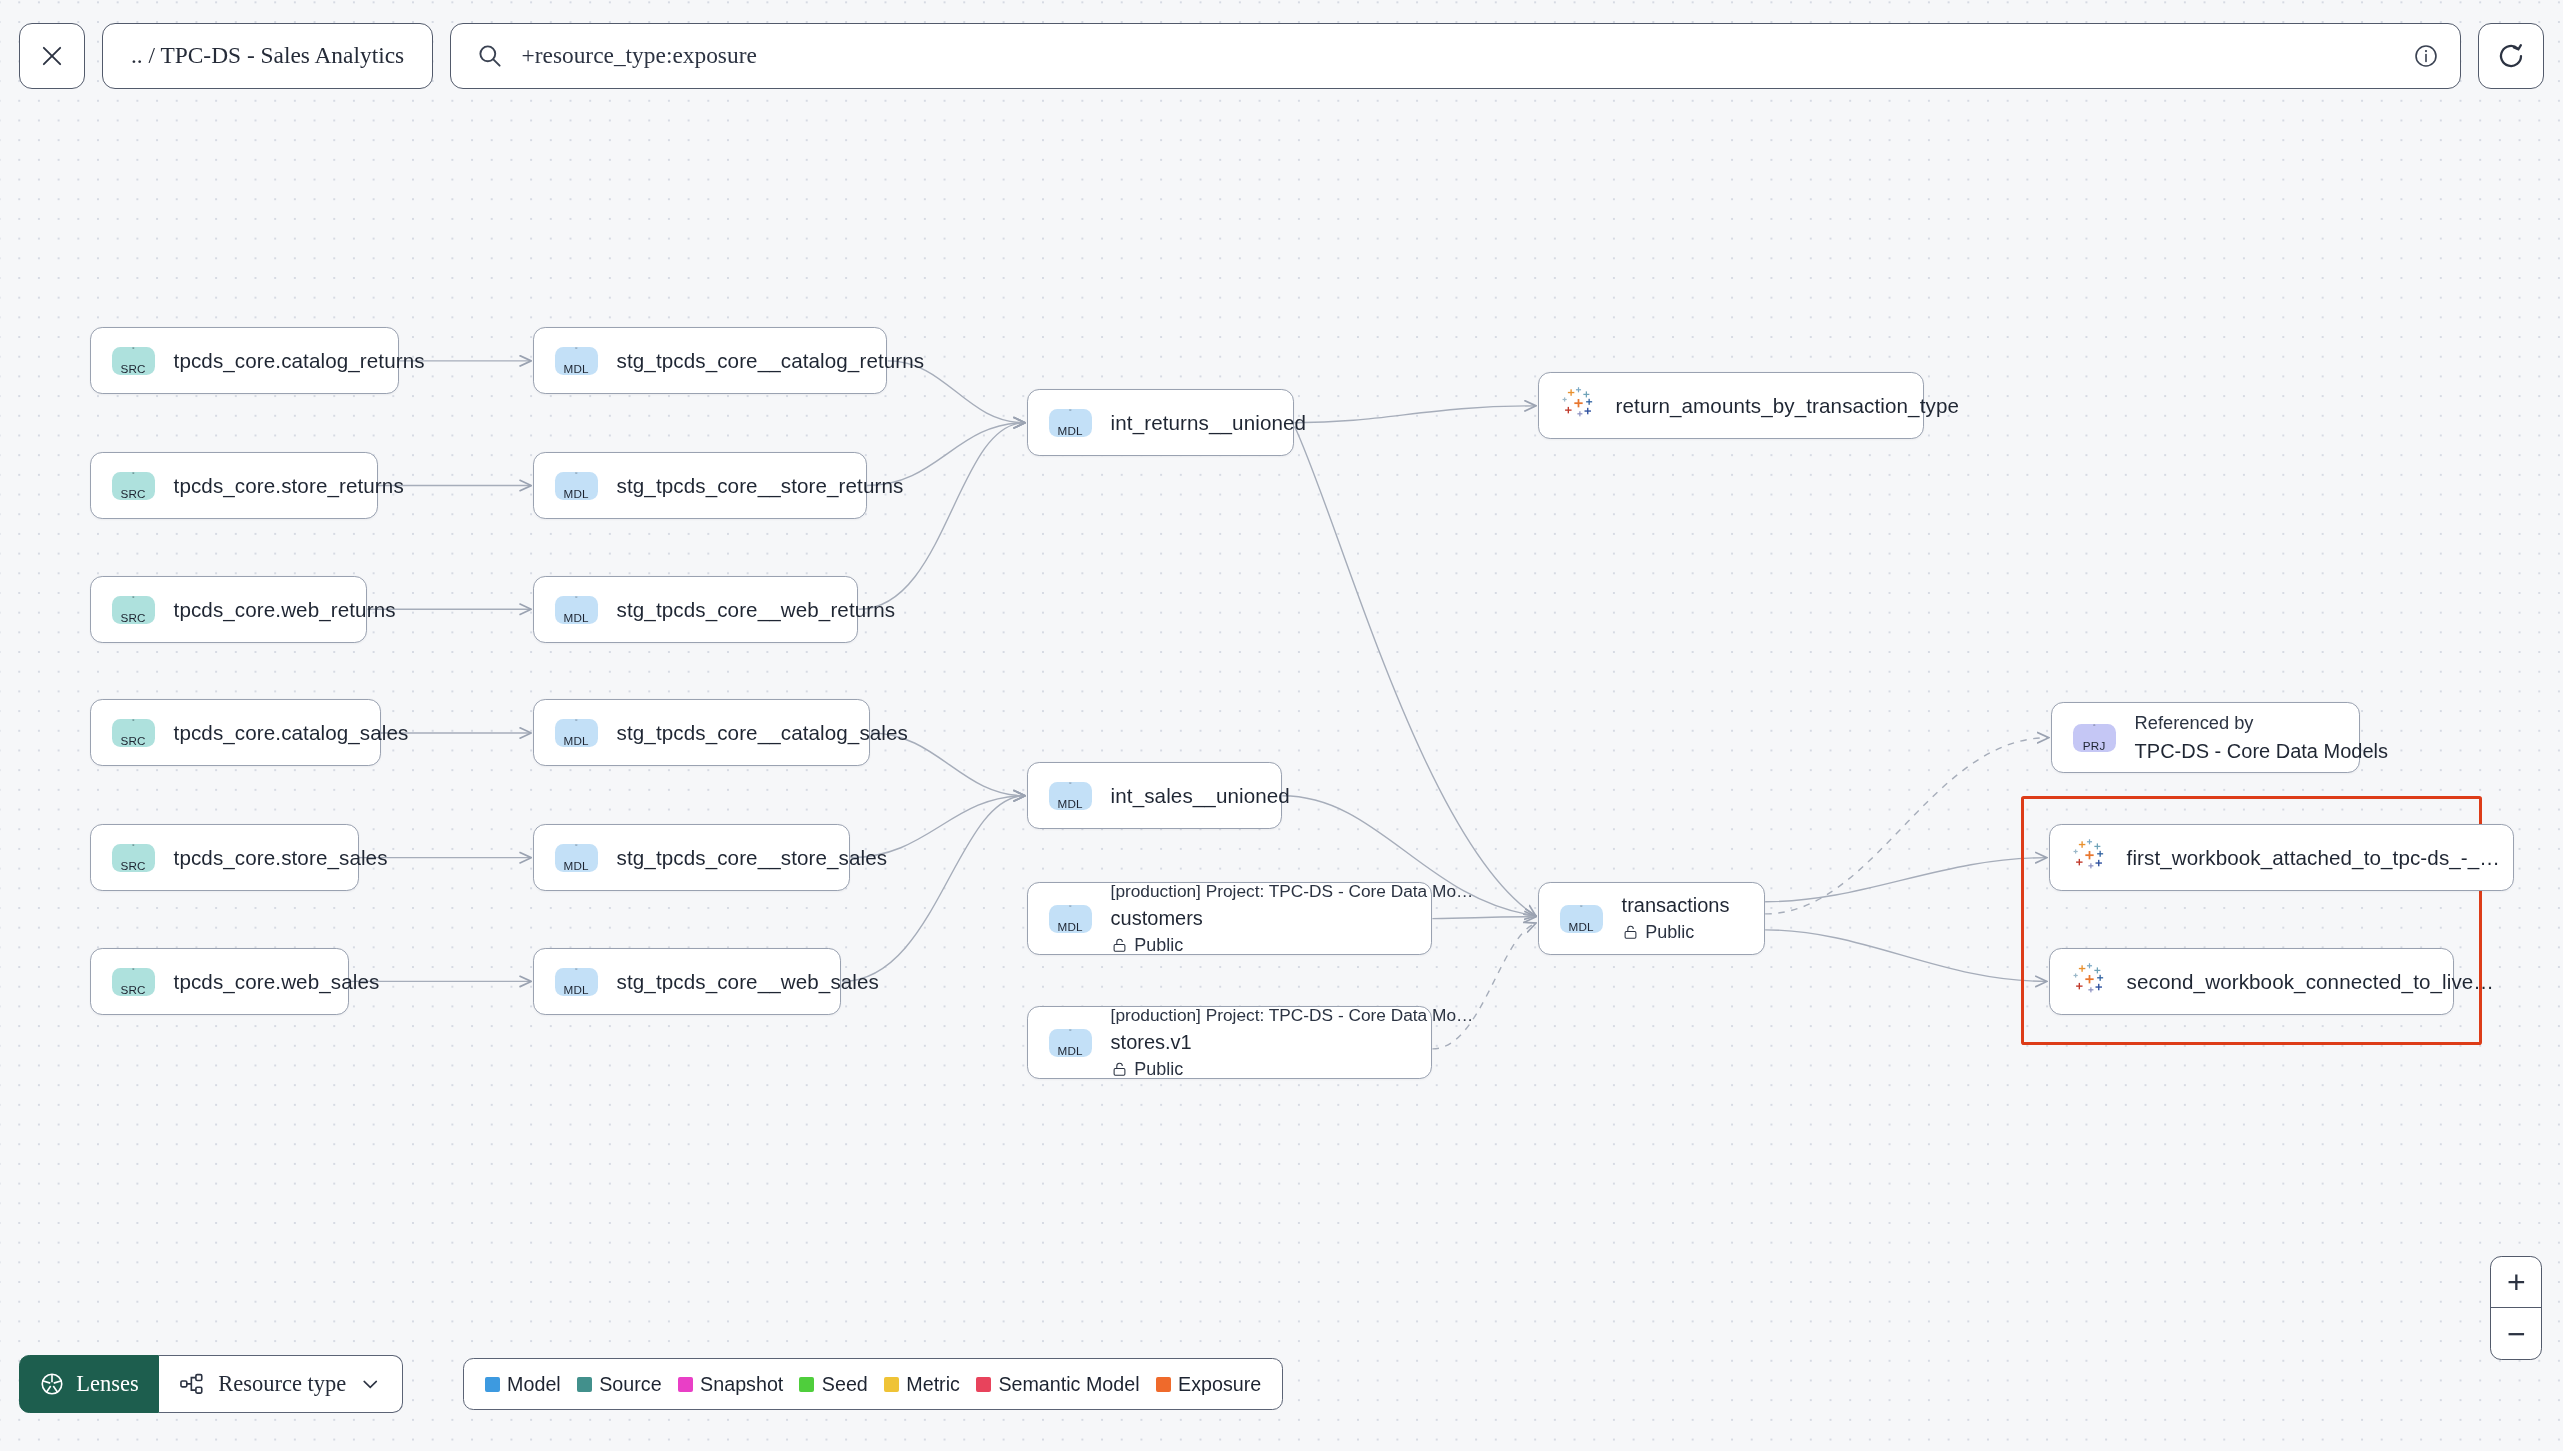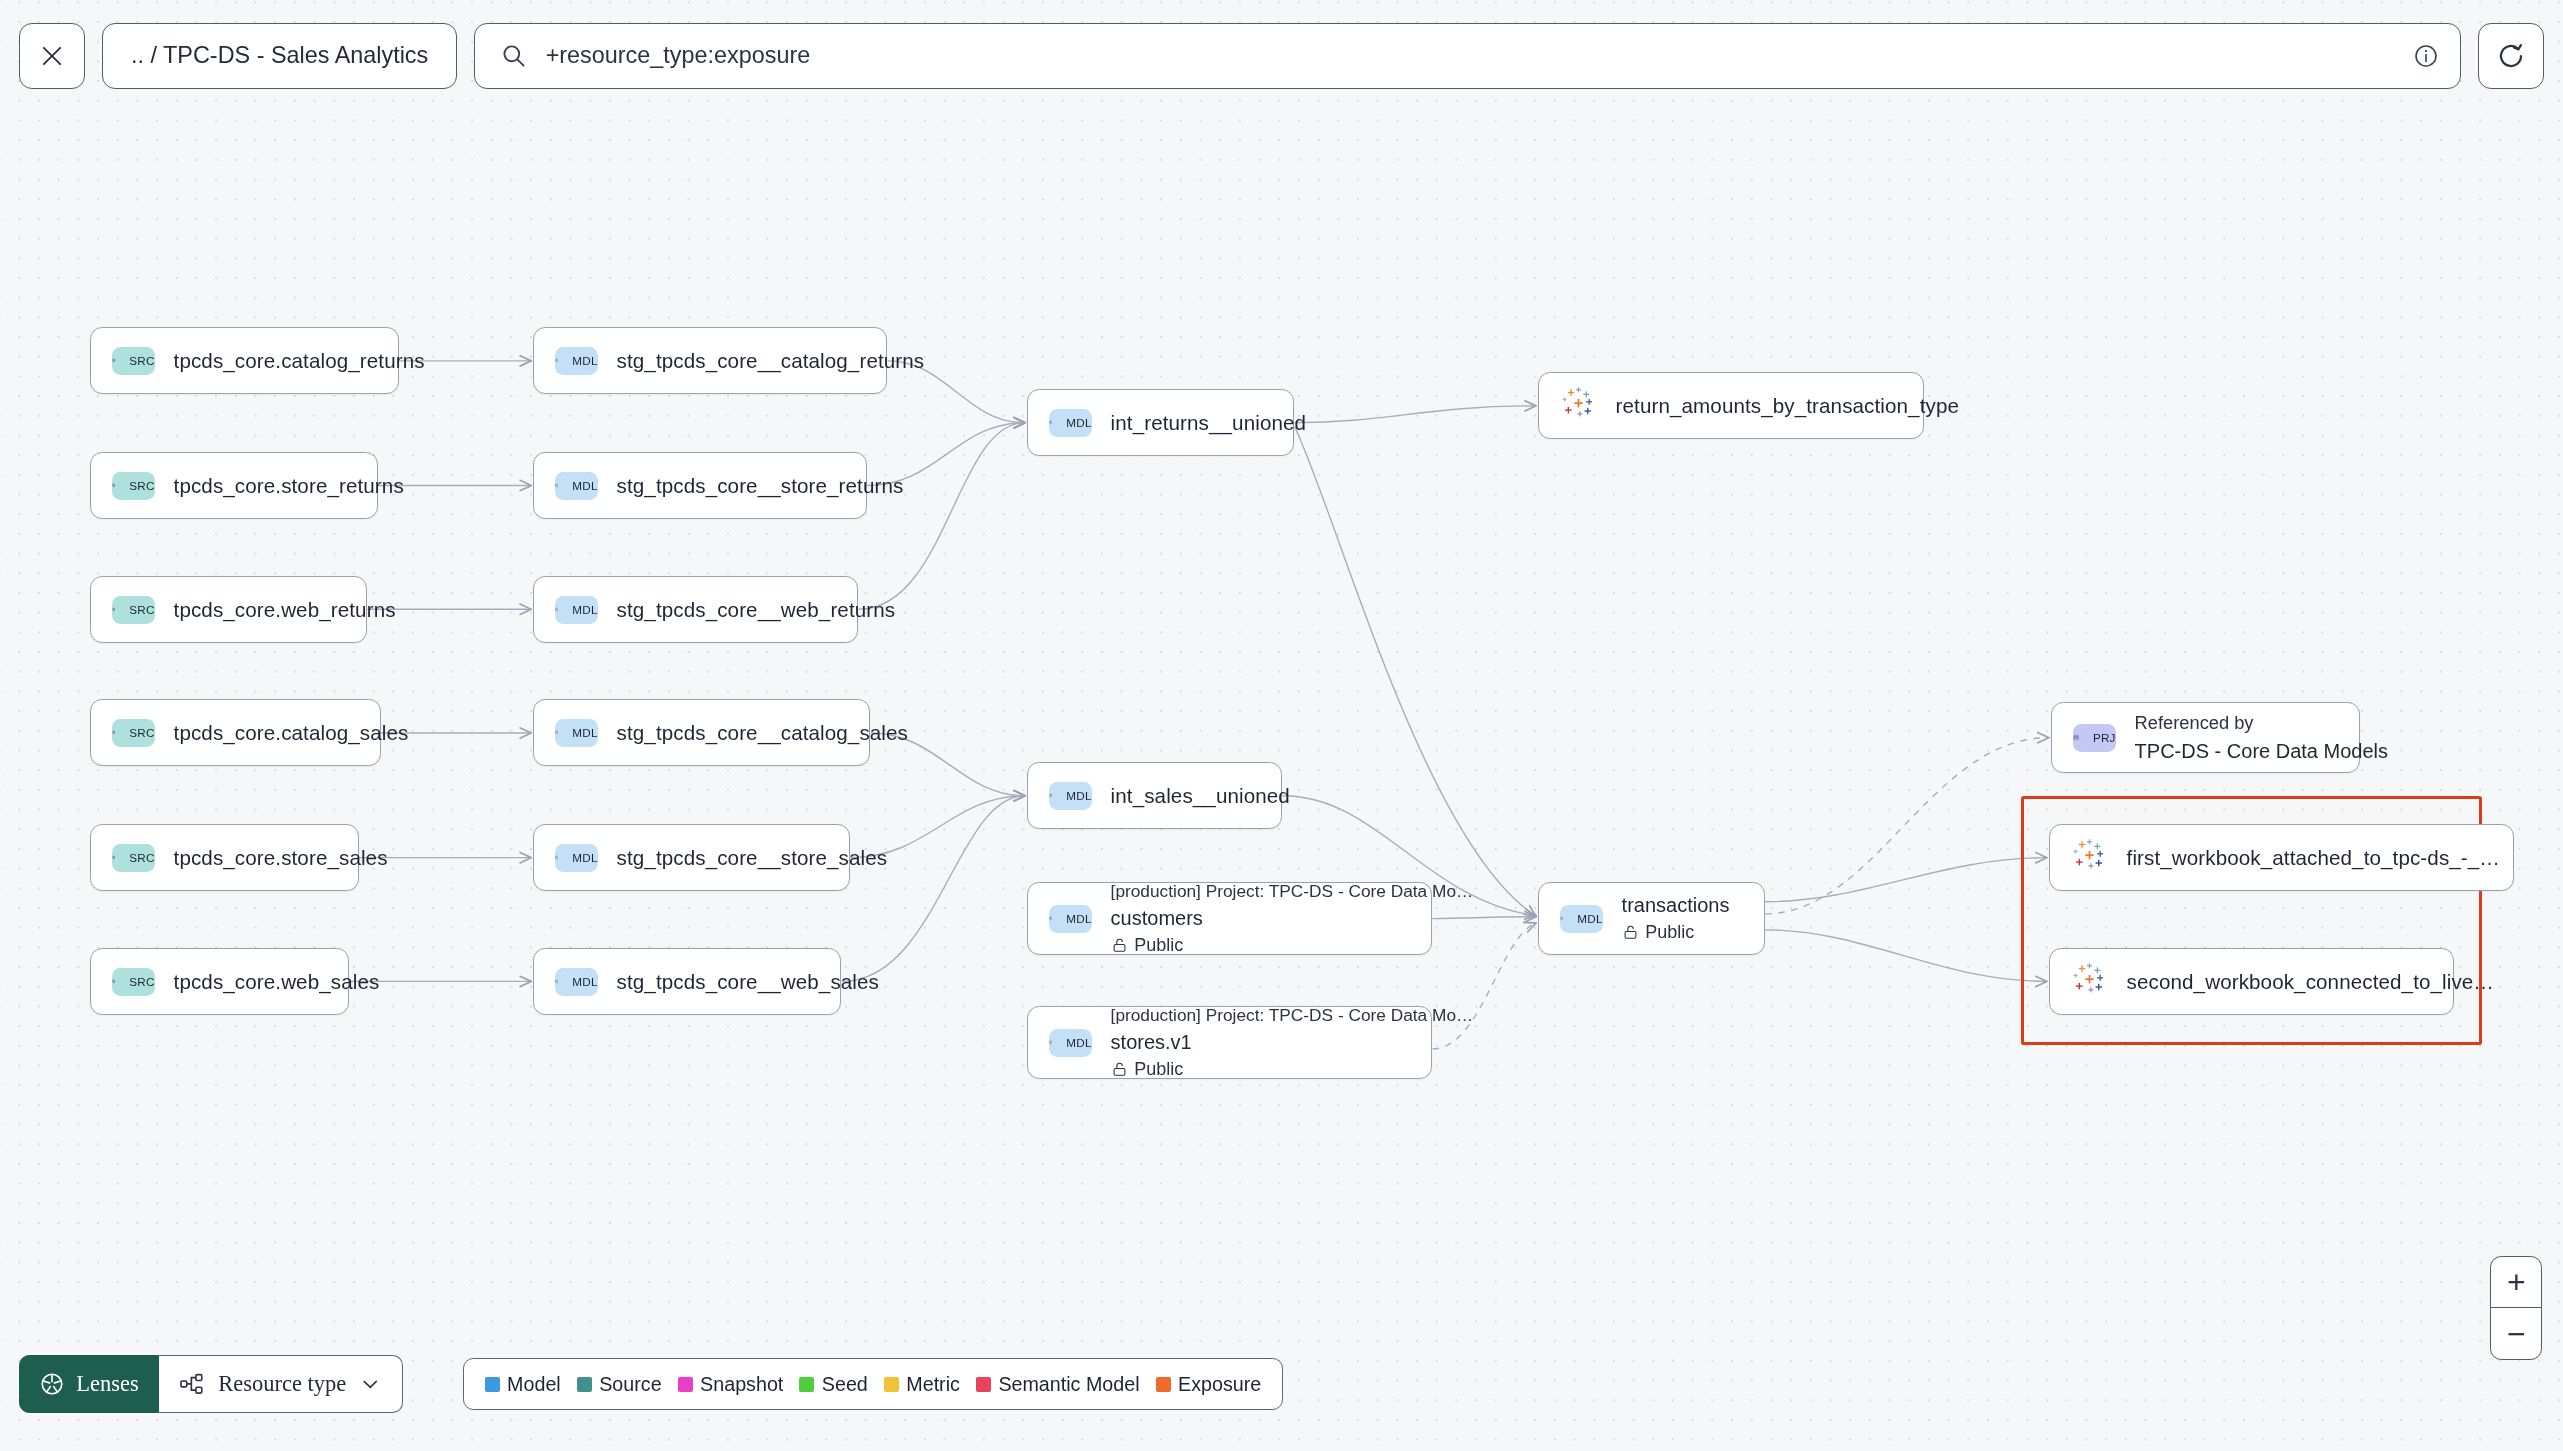--- a/index.html
+++ b/index.html
@@ -24,20 +24,21 @@
   
   .topbar {
     position: absolute;
     left: 0; top: 0;
     width: 2563px; height: 111px;
     display: flex;
     align-items: center;
     padding: 0 19px;
     gap: 17px;
     z-index: 40;
+    font-family: Liberation Serif, serif;
   }
   .tb-btn {
     background: #ffffff;
     border: 1.5px solid #525a6b;
     border-radius: 13px;
     height: 66px;
     display: flex;
     align-items: center;
     justify-content: center;
     color: #2c3342;
@@ -90,21 +91,21 @@
     z-index: 10;
     box-shadow: 0 0.9px 1.9px rgba(30,38,60,0.05);
     cursor: pointer;
   }
   .node .txt { font-size: 20.6px; color: #1f2633; white-space: nowrap; letter-spacing: 0.1px; }
 
   .badge {
     width: 43px; height: 28px;
     border-radius: 8.4px;
     display: flex;
-    flex-direction: row;
+    flex-direction: column;
     align-items: center;
     justify-content: center;
     flex: none;
     gap: 14px;
   }
   .badge .lbl { font-size: 11.7px; line-height: 1; color: #1d2431; letter-spacing: 0.2px; }
   .badge.src { background: #aee1dd; }
   .badge.mdl { background: #c3e0f7; }
   .badge.prj { background: #c5c7f5; }
 

